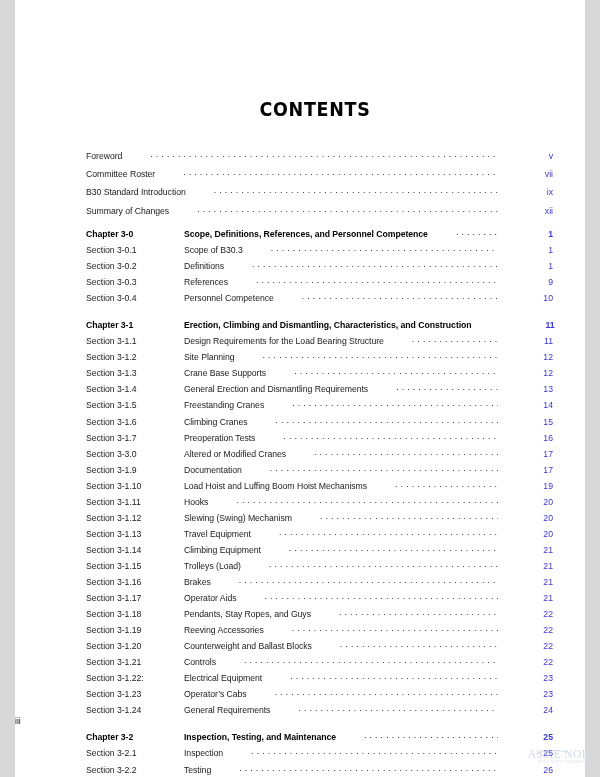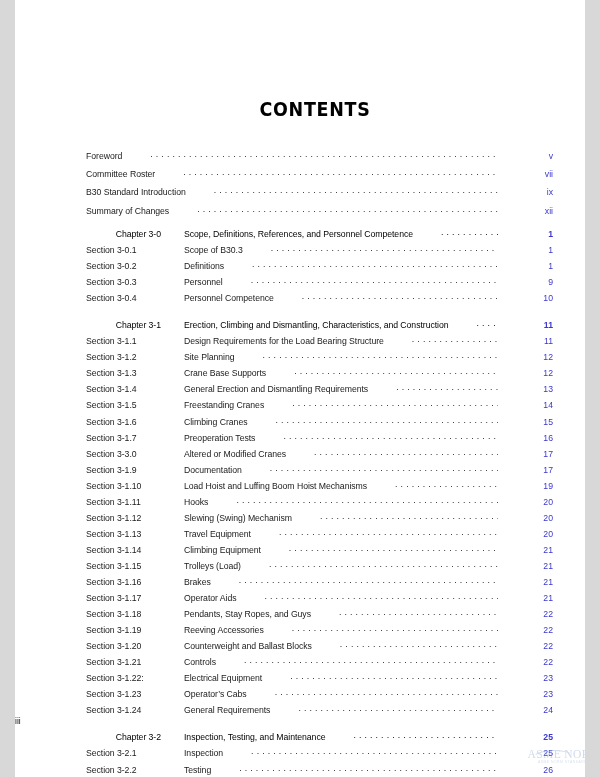--- a/index.html
+++ b/index.html
@@ -86,23 +86,22 @@
   .pageno {
     flex: 0 0 30px;
     text-align: right;
     color: #3a36d0;
     font-size: 8.7px;
   }
 
   
   .row.chapter .label,
   .row.chapter .title {
-    font-weight: normal;
+    font-weight: bold;
     color: #000000;
-    text-align: right;
   }
   .row.chapter .pageno {
     font-weight: bold;
   }
   .row.chapter .leader::after {
     color: #000000;
   }
 
   
   .row.group-gap { margin-top: 11px; }
@@ -201,21 +200,21 @@
         <span class="pageno">1</span>
       </div>
       <div class="row">
         <span class="label">Section 3-0.2</span>
         <span class="title">Definitions</span>
         <span class="leader"></span>
         <span class="pageno">1</span>
       </div>
       <div class="row">
         <span class="label">Section 3-0.3</span>
-        <span class="title">Personnel</span>
+        <span class="title">References</span>
         <span class="leader"></span>
         <span class="pageno">9</span>
       </div>
       <div class="row">
         <span class="label">Section 3-0.4</span>
         <span class="title">Personnel Competence</span>
         <span class="leader"></span>
         <span class="pageno">10</span>
       </div>
       <div class="row chapter group-gap">

